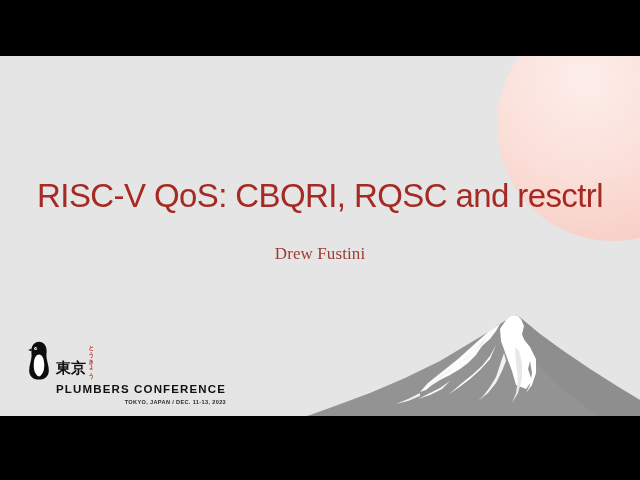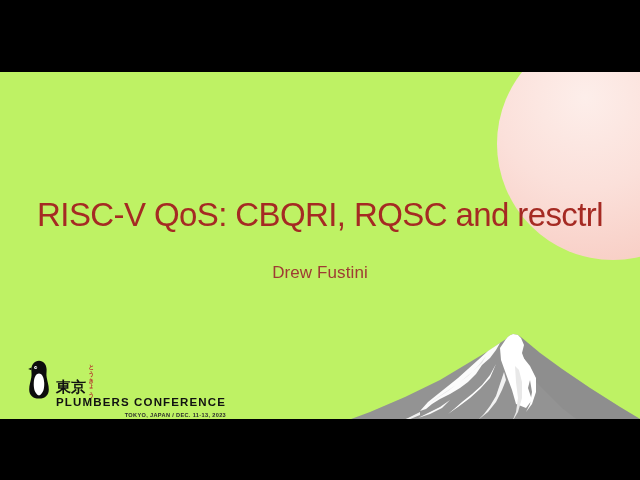--- a/index.html
+++ b/index.html
@@ -29,24 +29,24 @@
     background: #000000;
     z-index: 50;
   }
   #letterbox-top   { top: 0;    height: 56px; }
   #letterbox-bottom{ bottom: 0; height: 61px; }
 
   
   #slide {
     position: absolute;
     left: 0;
-    top: 72px;
+    top: 53px;
     width: 640px;
     height: 363px;
-    background: #bef264;
+    background: #e5e5e5;
     overflow: hidden;
   }
 
   
   #sun-circle {
     position: absolute;
     left: 497px;
     top: -44px;
     width: 232px;
     height: 232px;
@@ -94,21 +94,21 @@
     color: #a52a23;
     white-space: nowrap;
   }
   #slide-subtitle {
     margin: 0;
     padding: 0;
     position: absolute;
     top: 192px;
     left: 0;
     width: 640px;
-    font-family: Liberation Sans, sans-serif;
+    font-family: Liberation Serif, serif;
     font-size: 17px;
     font-weight: 400;
     letter-spacing: 0.1px;
     line-height: 1;
     color: #9e3b33;
   }
 
   
   #conference-logo {
     position: absolute;
@@ -162,21 +162,21 @@
     margin-top: 1px;
   }
   #logo-plumbers {
     font-family: "Liberation Sans", sans-serif;
     font-size: 11.5px;
     font-weight: 700;
     color: #111111;
     letter-spacing: 1.15px;
     line-height: 1.15;
     white-space: nowrap;
-    margin-top: 1px;
+    margin-top: 7px;
   }
   #logo-location-date {
     font-family: "Liberation Sans", sans-serif;
     font-size: 5.6px;
     font-weight: 700;
     color: #2b2b2b;
     letter-spacing: 0.35px;
     line-height: 1;
     white-space: nowrap;
     text-align: right;

